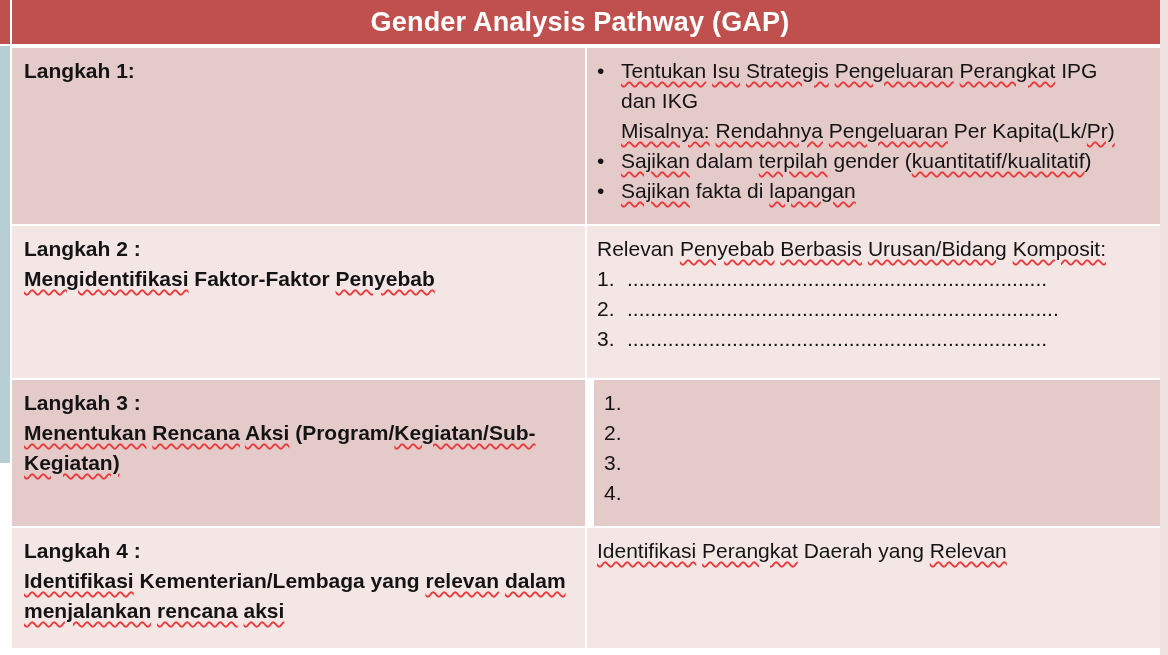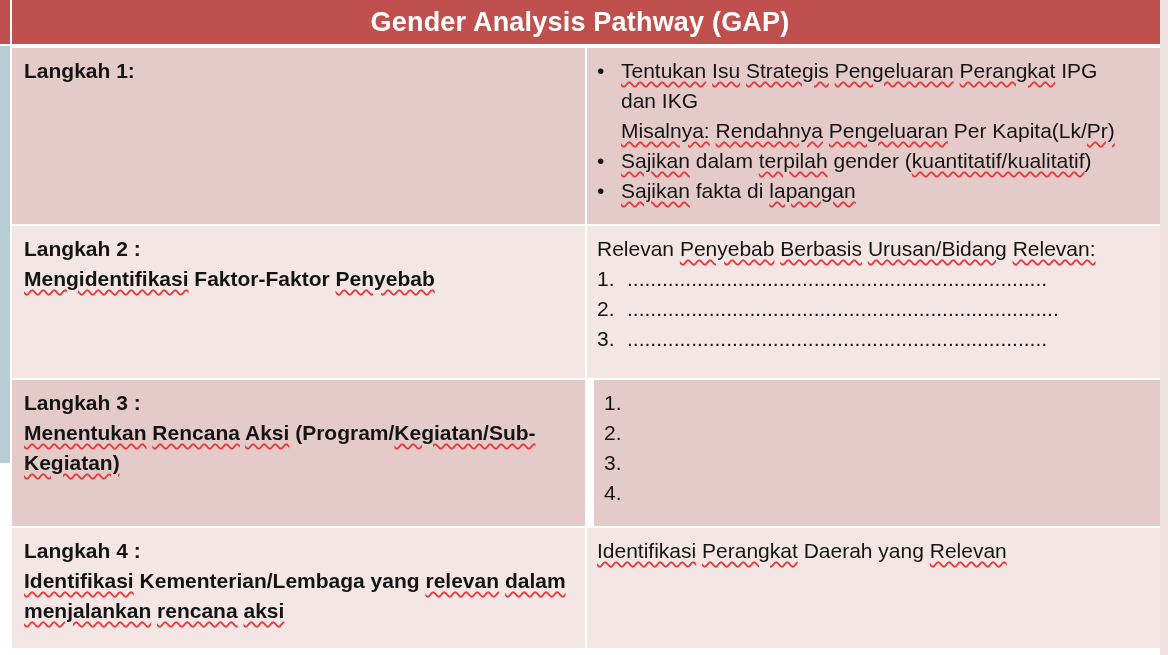--- a/index.html
+++ b/index.html
@@ -90,21 +90,21 @@
         <div class="cell left">
           <div class="block">
             <span class="txt"><span>Langkah 2 :</span></span>
           </div>
           <div class="block">
             <span class="txt"><span class="sq">Mengidentifikasi</span><span> Faktor-Faktor </span><span class="sq">Penyebab</span></span>
           </div>
         </div>
         <div class="cell right">
           <div class="block">
-            <span class="txt"><span>Relevan </span><span class="sq">Penyebab</span><span> </span><span class="sq">Berbasis</span><span> </span><span class="sq">Urusan/Bidang</span><span> </span><span class="sq">Relevan:</span></span>
+            <span class="txt"><span>Relevan </span><span class="sq">Penyebab</span><span> </span><span class="sq">Berbasis</span><span> </span><span class="sq">Urusan/Bidang</span><span> </span><span class="sq">Komposit:</span></span>
           </div>
           <div class="block num">
             <span class="marker">1.</span>
             <span class="txt"><span>........................................................................</span></span>
           </div>
           <div class="block num">
             <span class="marker">2.</span>
             <span class="txt"><span>..........................................................................</span></span>
           </div>
           <div class="block num">

